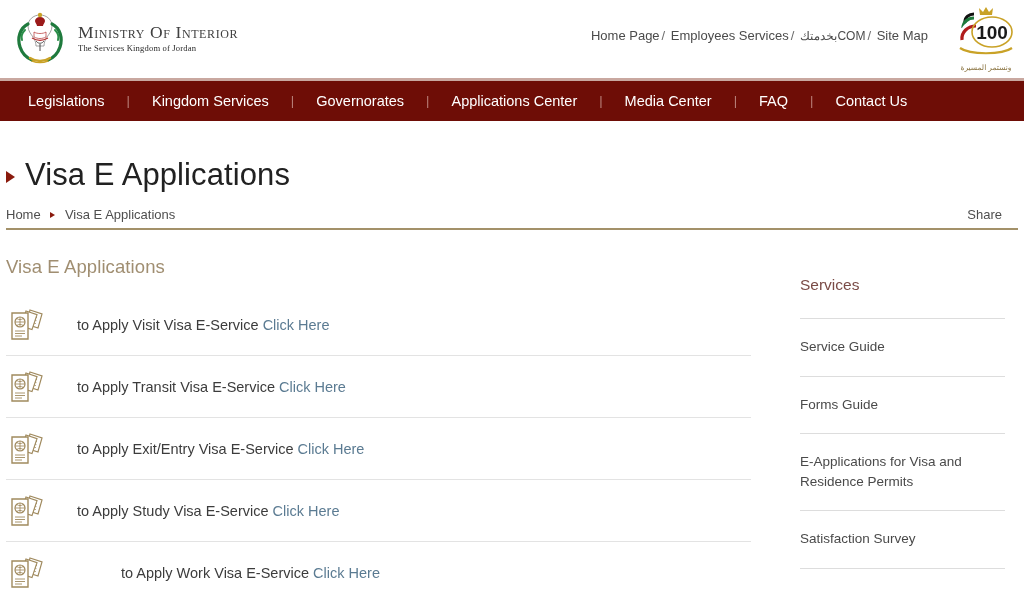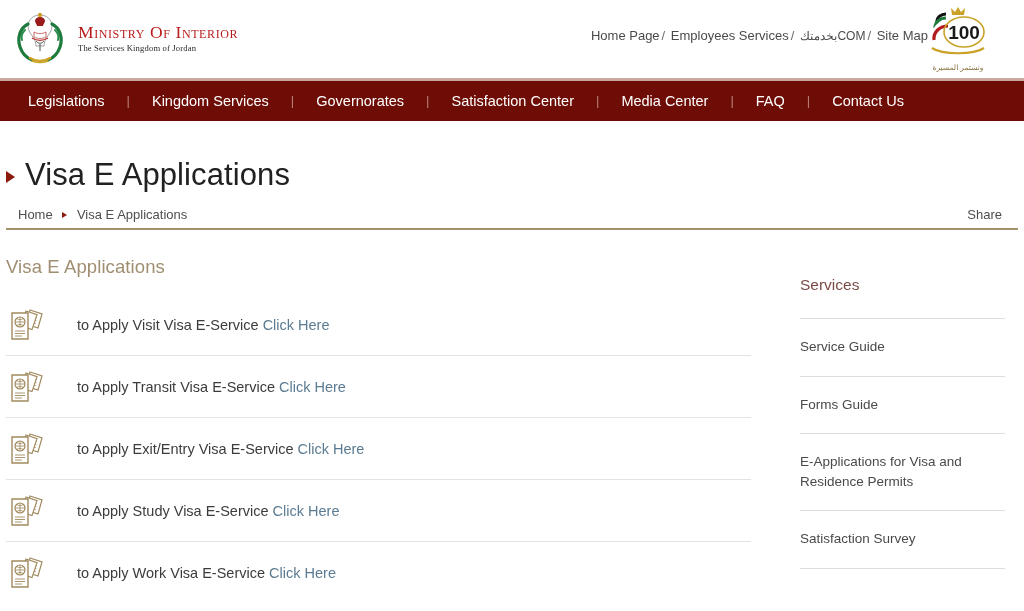--- a/index.html
+++ b/index.html
@@ -34,21 +34,21 @@
     flex: none;
   }
   .logo-text {
     margin-left: 8px;
     line-height: 1.05;
   }
   .logo-title {
     font-family: "Liberation Serif", serif;
     font-size: 17.5px;
     letter-spacing: 0.6px;
-    color: #b91c1c;
+    color: #404040;
     font-variant: small-caps;
     text-transform: capitalize;
     white-space: nowrap;
   }
   .logo-sub {
     font-family: "Liberation Serif", serif;
     font-size: 8.6px;
     letter-spacing: 0.15px;
     color: #2a2a2a;
     margin-top: 3px;
@@ -71,21 +71,21 @@
   .util-sep {
     color: #6d6d6d;
     margin: 0 2px;
   }
   .util-ar {
     font-size: 12px;
   }
 
   .cent-logo {
     position: absolute;
-    right: 28px;
+    right: 0;
     top: 2px;
     width: 76px;
     height: 74px;
     text-align: center;
   }
   .cent-ar {
     font-size: 7.5px;
     color: #8a7340;
     margin-top: -3px;
     letter-spacing: 0.2px;
@@ -144,21 +144,20 @@
     margin: 0;
   }
 
   
   .crumb-row {
     margin-top: 14px;
     padding: 0 6px 0 6px;
     display: flex;
     align-items: flex-end;
     justify-content: space-between;
-    margin-left: 12px;
   }
   .crumb {
     font-size: 13px;
     color: #4e4e4e;
     white-space: nowrap;
   }
   .crumb a {
     color: #4e4e4e;
     text-decoration: none;
   }
@@ -207,20 +206,21 @@
   .svc-row {
     display: flex;
     align-items: center;
     height: 62px;
     border-bottom: 1px solid #e3e3e3;
     width: 745px;
     box-sizing: border-box;
   }
   .svc-row:last-child {
     border-bottom: none;
+    gap: 44px;
   }
   .svc-icon {
     width: 44px;
     flex: none;
     padding-left: 4px;
     display: flex;
     align-items: center;
   }
   .svc-label {
     font-size: 14.5px;
@@ -315,21 +315,21 @@
 </div>
 
 <div class="nav-top-rule"></div>
 <div class="mainnav">
   <a href="#" class="nav-item">Legislations</a>
   <span class="nav-pipe">|</span>
   <a href="#" class="nav-item">Kingdom Services</a>
   <span class="nav-pipe">|</span>
   <a href="#" class="nav-item">Governorates</a>
   <span class="nav-pipe">|</span>
-  <a href="#" class="nav-item">Satisfaction Center</a>
+  <a href="#" class="nav-item">Applications Center</a>
   <span class="nav-pipe">|</span>
   <a href="#" class="nav-item">Media Center</a>
   <span class="nav-pipe">|</span>
   <a href="#" class="nav-item">FAQ</a>
   <span class="nav-pipe">|</span>
   <a href="#" class="nav-item">Contact Us</a>
 </div>
 
 <div class="page-title-wrap">
   <span class="title-arrow"></span>

